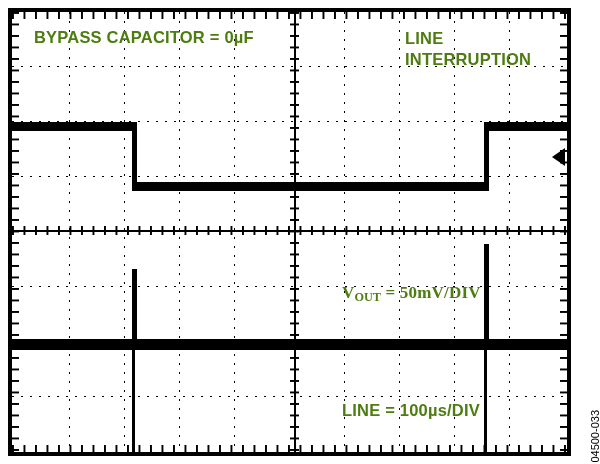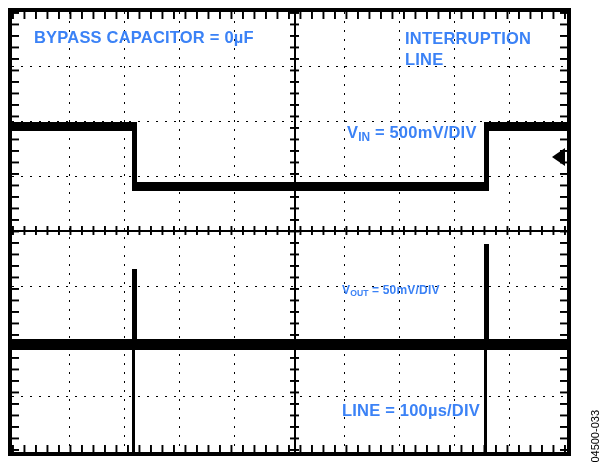--- a/index.html
+++ b/index.html
@@ -49,28 +49,28 @@
   .trace-h{height:9px;}
   .trace-v{width:5px;}
   .spike{position:absolute;background:#000;width:5px;}
 
   
   #trigger-marker{position:absolute;width:0;height:0;
      border-top:9px solid transparent;border-bottom:9px solid transparent;
      border-right:13px solid #000;}
 
   
-  .lbl{position:absolute;color:#3b82f6;font-weight:bold;white-space:nowrap;
+  .lbl{position:absolute;color:#4d7c0f;font-weight:bold;white-space:nowrap;
        letter-spacing:.2px;}
   .lbl sub{font-size:.72em;font-weight:bold;vertical-align:-.22em;letter-spacing:0;}
 
   #hdr-bypass{left:22px;top:16px;font-size:16.5px;}
   #hdr-line{left:393px;top:16px;font-size:16.5px;line-height:21px;}
   #lbl-vin{left:335px;top:111px;font-size:16.5px;}
-  #lbl-vout{left:330px;top:271px;font-size:12px;}
+  #lbl-vout{left:330px;top:271px;font-size:17px;font-family:Liberation Serif, serif;}
   #lbl-time{left:330px;top:389px;font-size:16.5px;}
 
   #fig-id{position:absolute;right:-1px;bottom:54px;font-size:11px;color:#000;
       font-family:"Liberation Sans",sans-serif;
       transform:rotate(-90deg);transform-origin:100% 100%;white-space:nowrap;}
 </style>
 </head>
 <body>
 
 <div id="scope-frame">
@@ -121,25 +121,24 @@
     <div class="trace trace-v" style="left:120px;top:338px;bottom:0;width:3px;"></div>
     <div class="trace trace-v" style="left:472px;top:232px;bottom:0;width:3px;"></div>
 
     <div class="sep" style="top:61px;opacity:0;"></div>
 
     <div id="trigger-marker" style="right:2px;top:136px;"></div>
 
     <div class="lbl" id="hdr-bypass">BYPASS CAPACITOR = 0µF</div>
 
     <div class="lbl" id="hdr-line">
+      <div>LINE</div>
       <div>INTERRUPTION</div>
-      <div>LINE</div>
     </div>
 
-    <div class="lbl" id="lbl-vin"><span>V</span><sub>IN</sub><span> = 500mV/DIV</span></div>
 
     <div class="lbl" id="lbl-vout"><span>V</span><sub>OUT</sub><span> = 50mV/DIV</span></div>
 
     <div class="lbl" id="lbl-time"><span>LINE</span><span> = 100µs/DIV</span></div>
 
   </div>
 </div>
 
 <div id="fig-id">04500-033</div>
 

